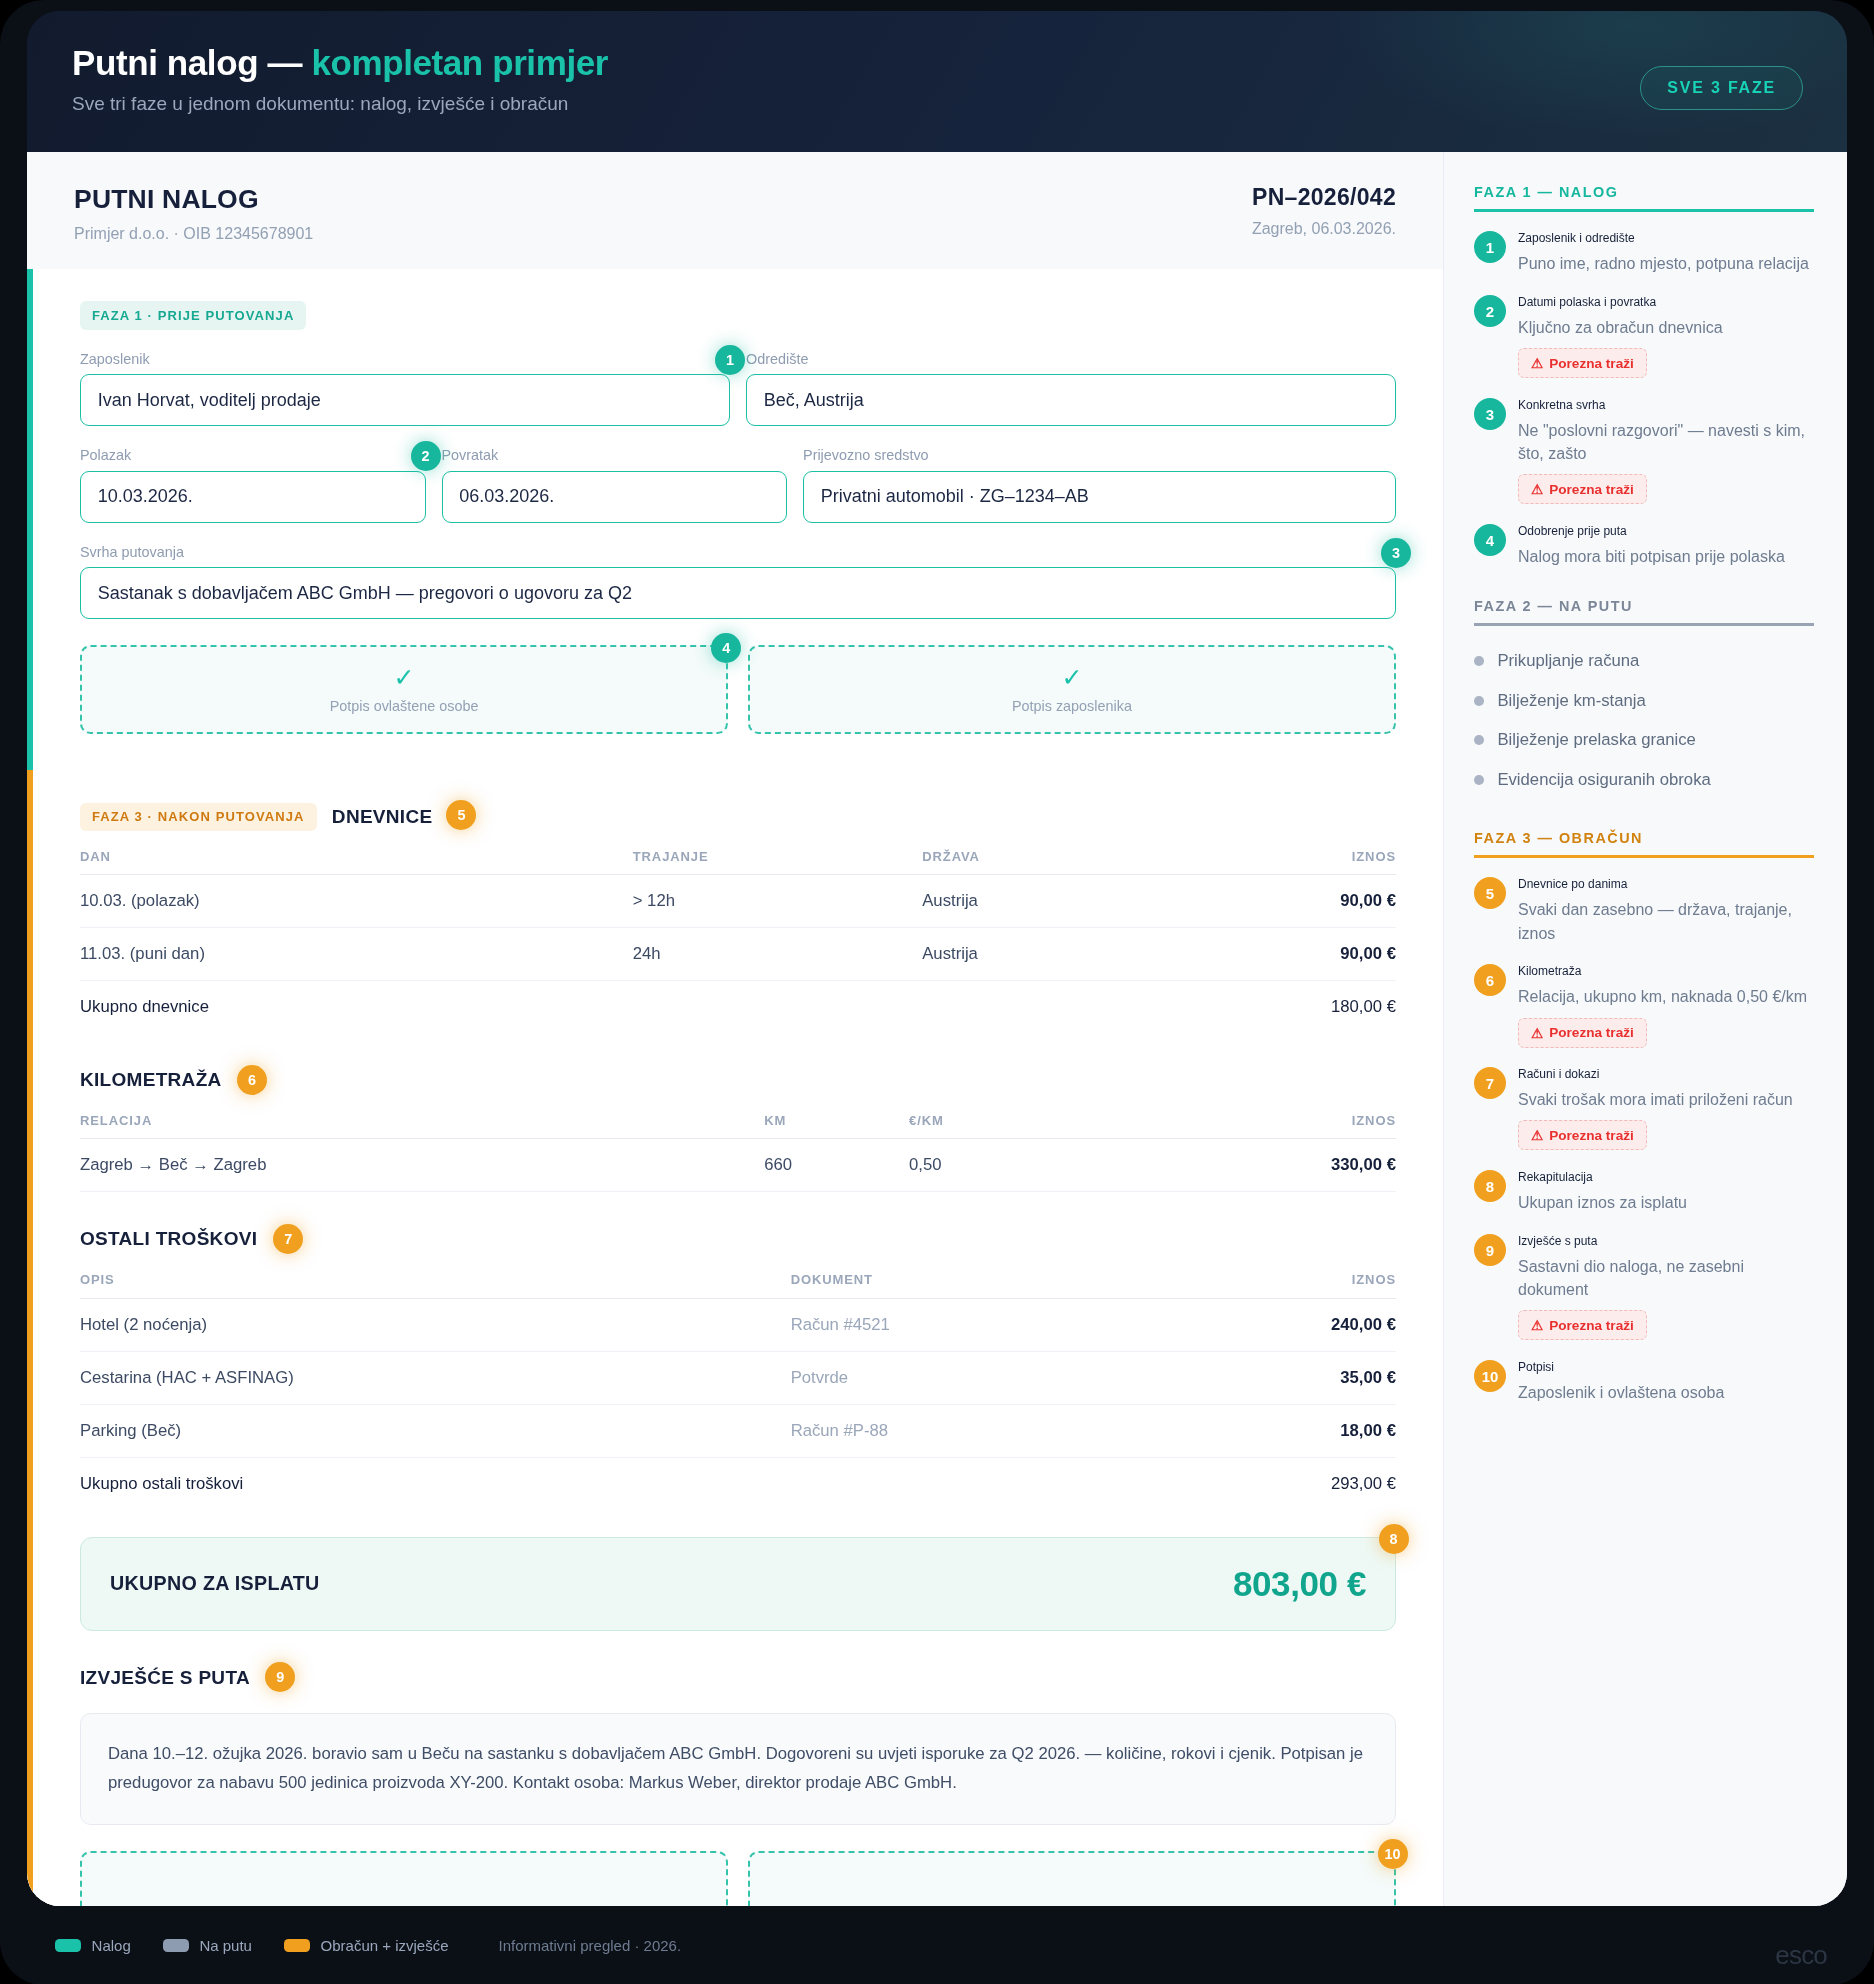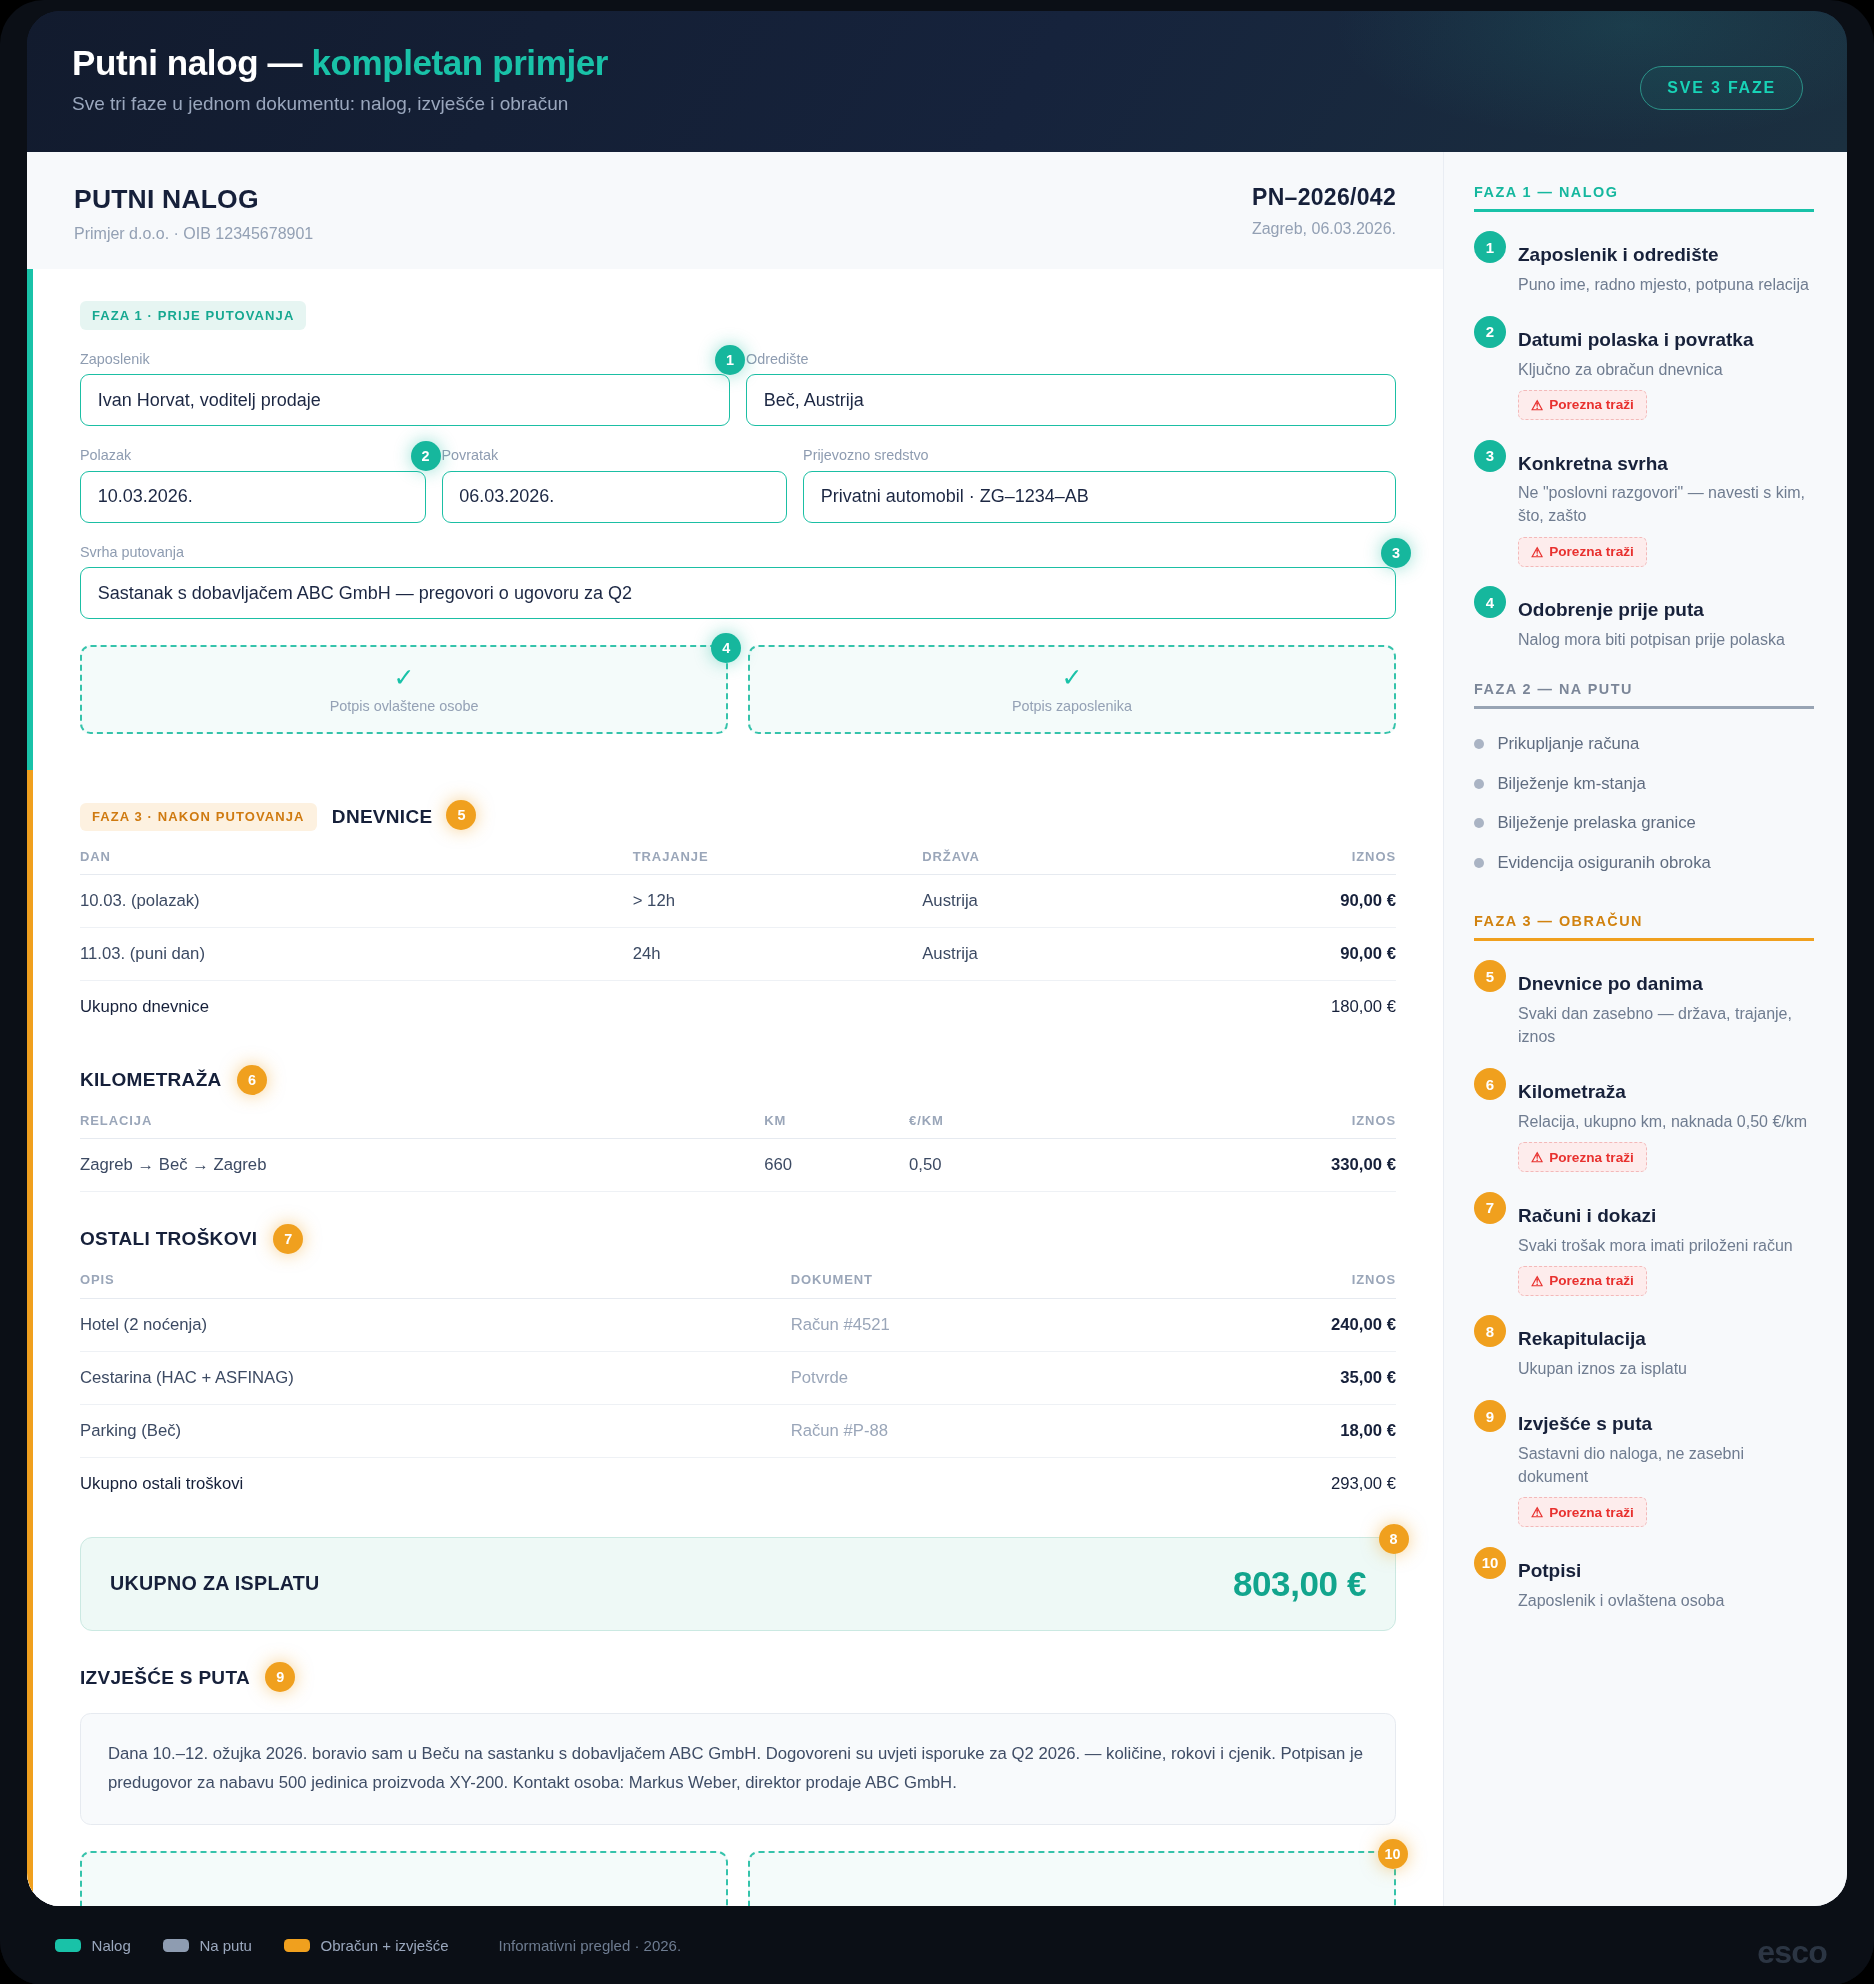--- a/index.html
+++ b/index.html
@@ -184,21 +184,21 @@
 
   .side-item { display:flex; gap: 12px; margin-top: 19.7px; }
   .side-num {
     flex: 0 0 32px; width:32px; height:32px; border-radius:50%;
     display:flex; align-items:center; justify-content:center;
     font-size: 15px; font-weight:700; color:#fff;
   }
   .n-teal { background:#16b79d; }
   .n-amber{ background:#f0a01e; }
   .side-body { flex:1; }
-  .side-title { font-size: 19px; font-weight:700; color:#17213a; line-height:1.25;margin-top:12px; }
+  .side-title { font-size: 12px; font-weight:400; color:#17213a; line-height:1.25; }
   .side-desc { margin-top: 6px; font-size: 16px; color:#6f7c90; line-height:1.45; }
   .tax-tag {
     display:inline-flex; align-items:center; gap:6px;
     margin-top: 9px; padding: 6px 12px;
     background:#fdecec; border:0.8px dashed #f3b9b9; border-radius: 6px;
     color:#e8312f; font-size: 13.6px; font-weight: 700;
   }
   .bullets { margin-top: 15px; }
   .bl { display:flex; align-items:center; gap: 13.6px; padding: 9.8px 0; }
   .bl-dot { width: 9.8px; height:9.8px; border-radius:50%; background:#aab4c4; flex:0 0 9.8px;}
@@ -210,21 +210,21 @@
     background:#0b0f16;
     display:flex; align-items:center; padding: 0 55px;
     gap: 32px;
   }
   .lg { display:flex; align-items:center; gap: 10.6px; }
   .lg-sw { width: 26px; height: 13.6px; border-radius: 4.5px; }
   .lg-t { font-size: 15px; color:#9aa7bd; }
   .foot-note { font-size: 15px; color:#6e7c91; margin-left: 18px;}
   .wm {
     position:absolute; right: 47px; bottom: 13.6px;
-    font-size: 32px; font-weight:700; color:#2e3846; letter-spacing: -0.8px; opacity:.95;
+    font-size: 26px; font-weight:400; color:#2e3846; letter-spacing: -0.8px; opacity:.95;
   }
 </style>
 </head>
 <body>
 
 <div class="device">
   <div class="device-inner">
 
     <div class="hero">
       <div class="hero-title">

